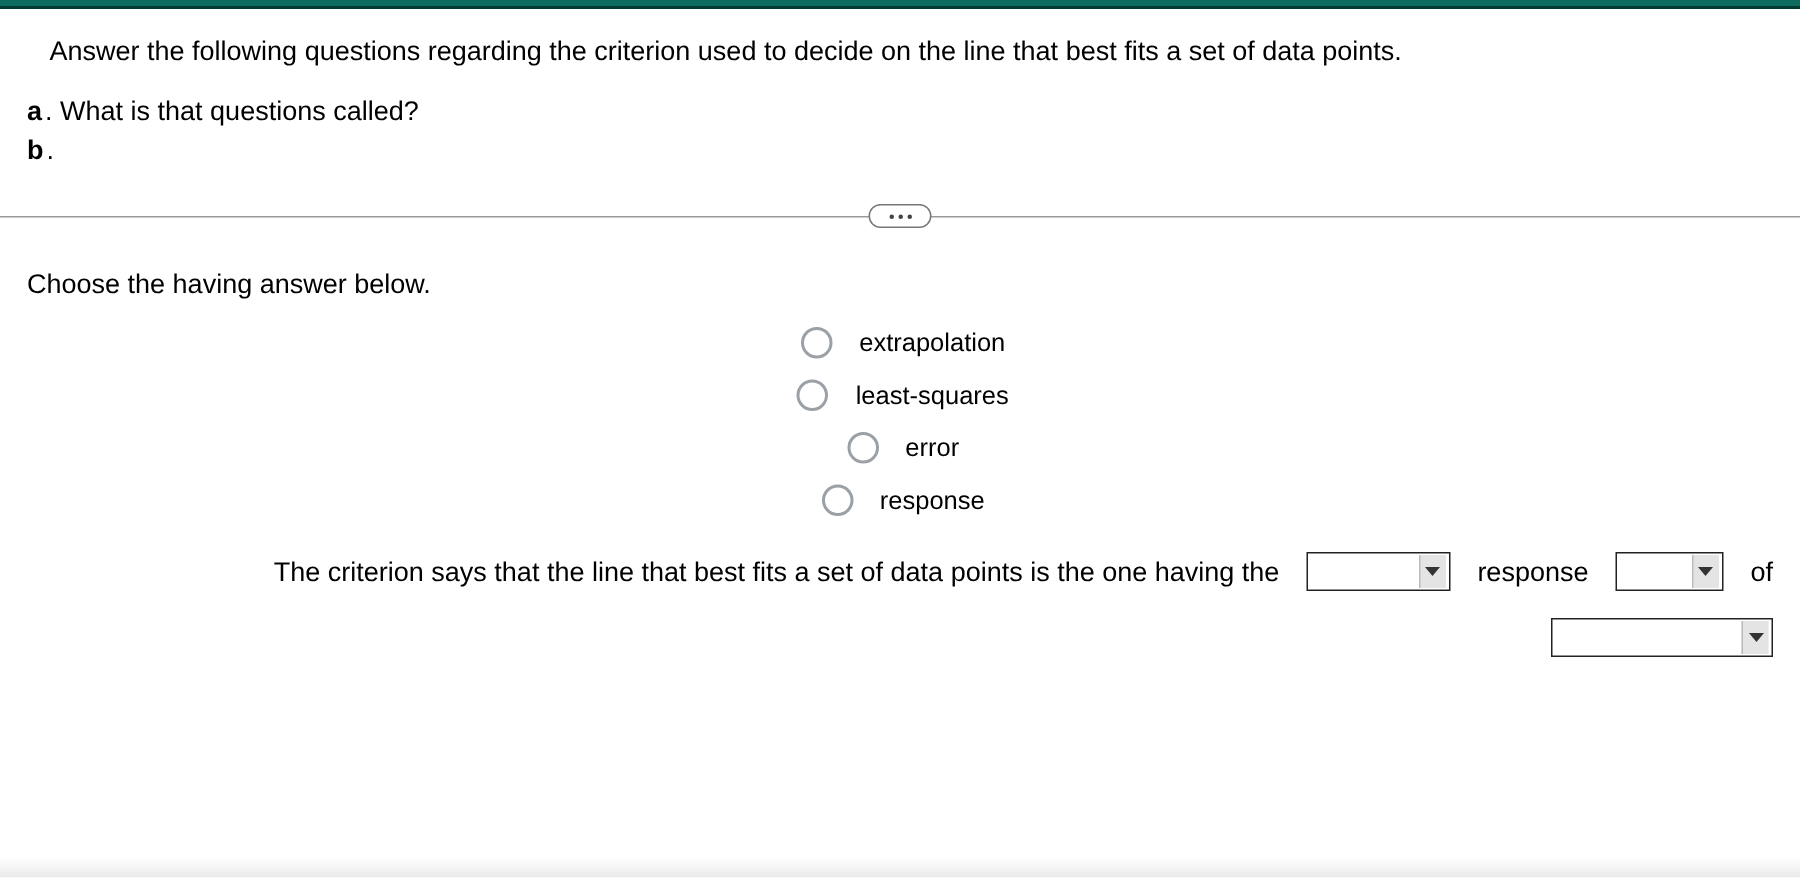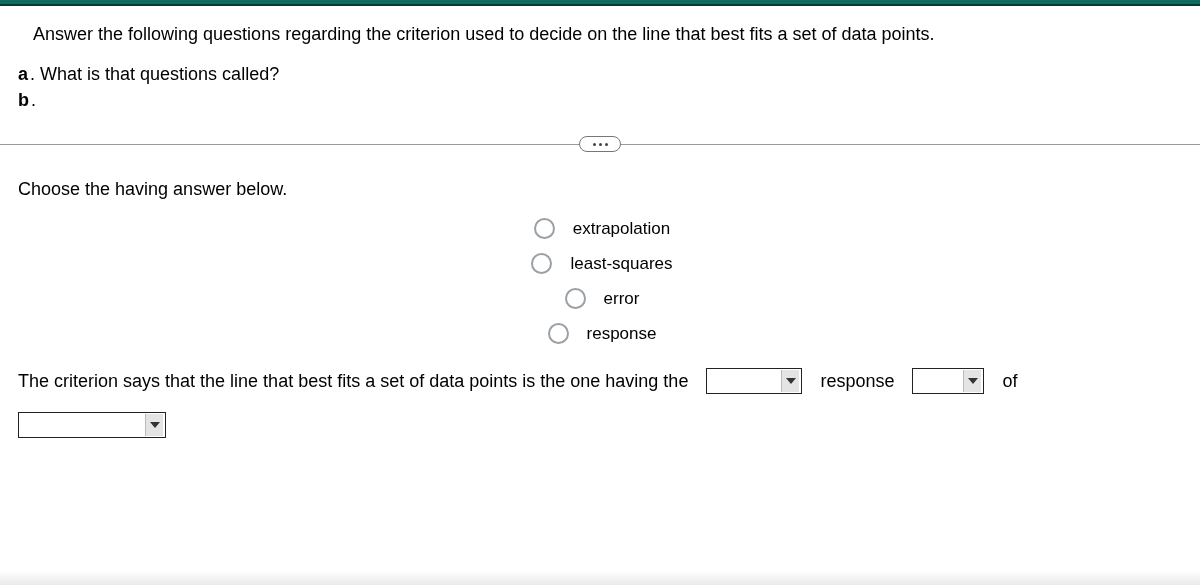--- a/index.html
+++ b/index.html
@@ -105,20 +105,21 @@
     .option-label {
       font-size: 17px;
     }
     .sentence-row {
       margin-top: 24px;
       display: flex;
       align-items: center;
       flex-wrap: wrap;
       gap: 18px;
       font-size: 18px;
+      justify-content: flex-end;
     }
     .dropdown {
       display: inline-flex;
       align-items: center;
       justify-content: flex-end;
       border: 1px solid #222;
       height: 26px;
       background: #fff;
       cursor: pointer;
       padding-right: 2px;

